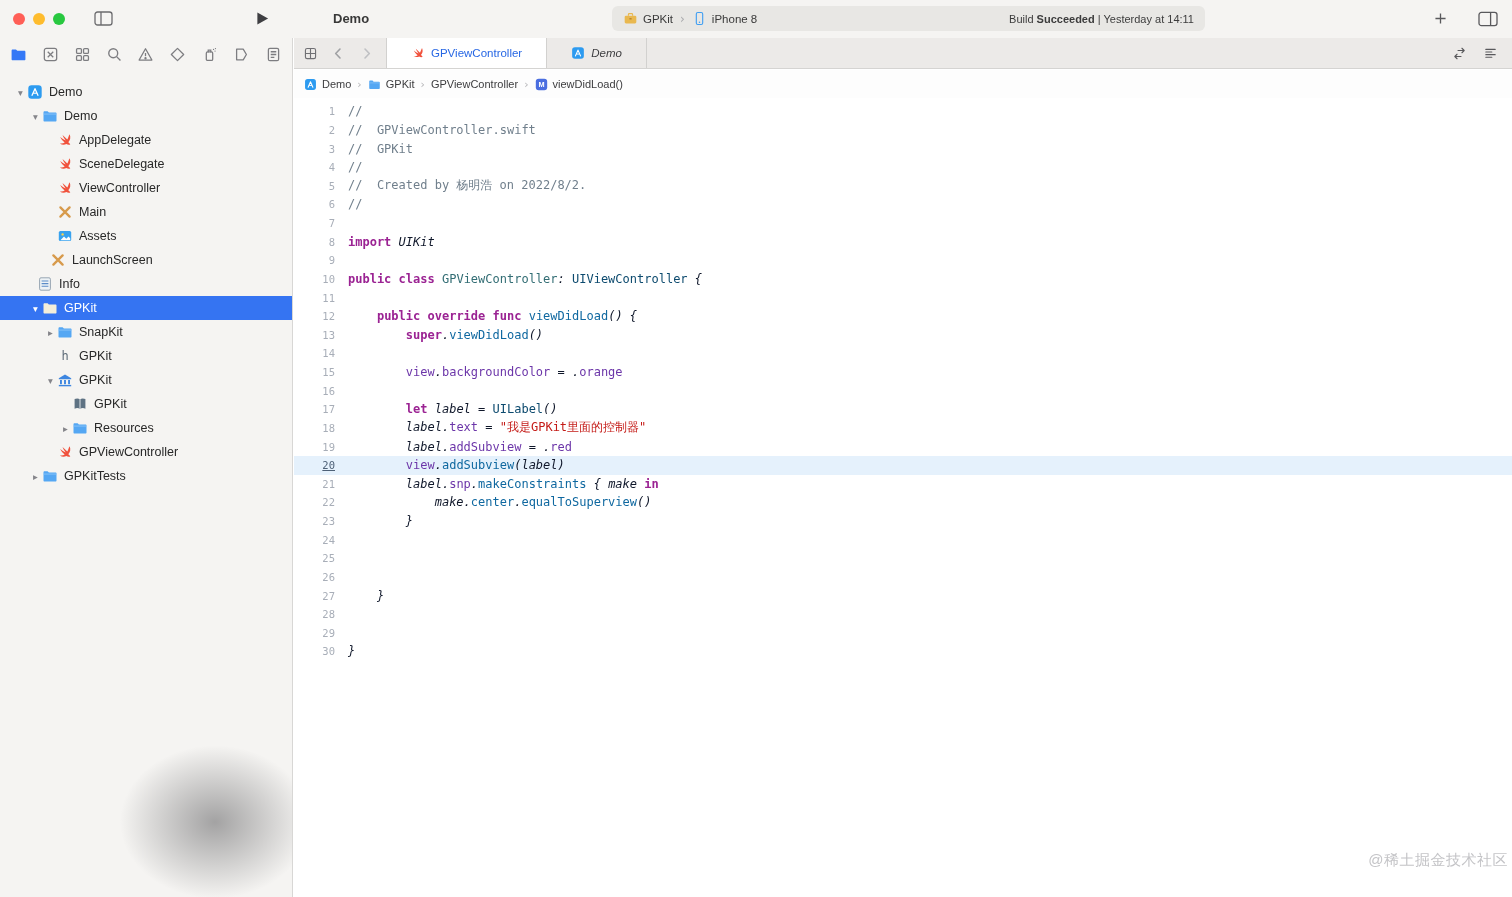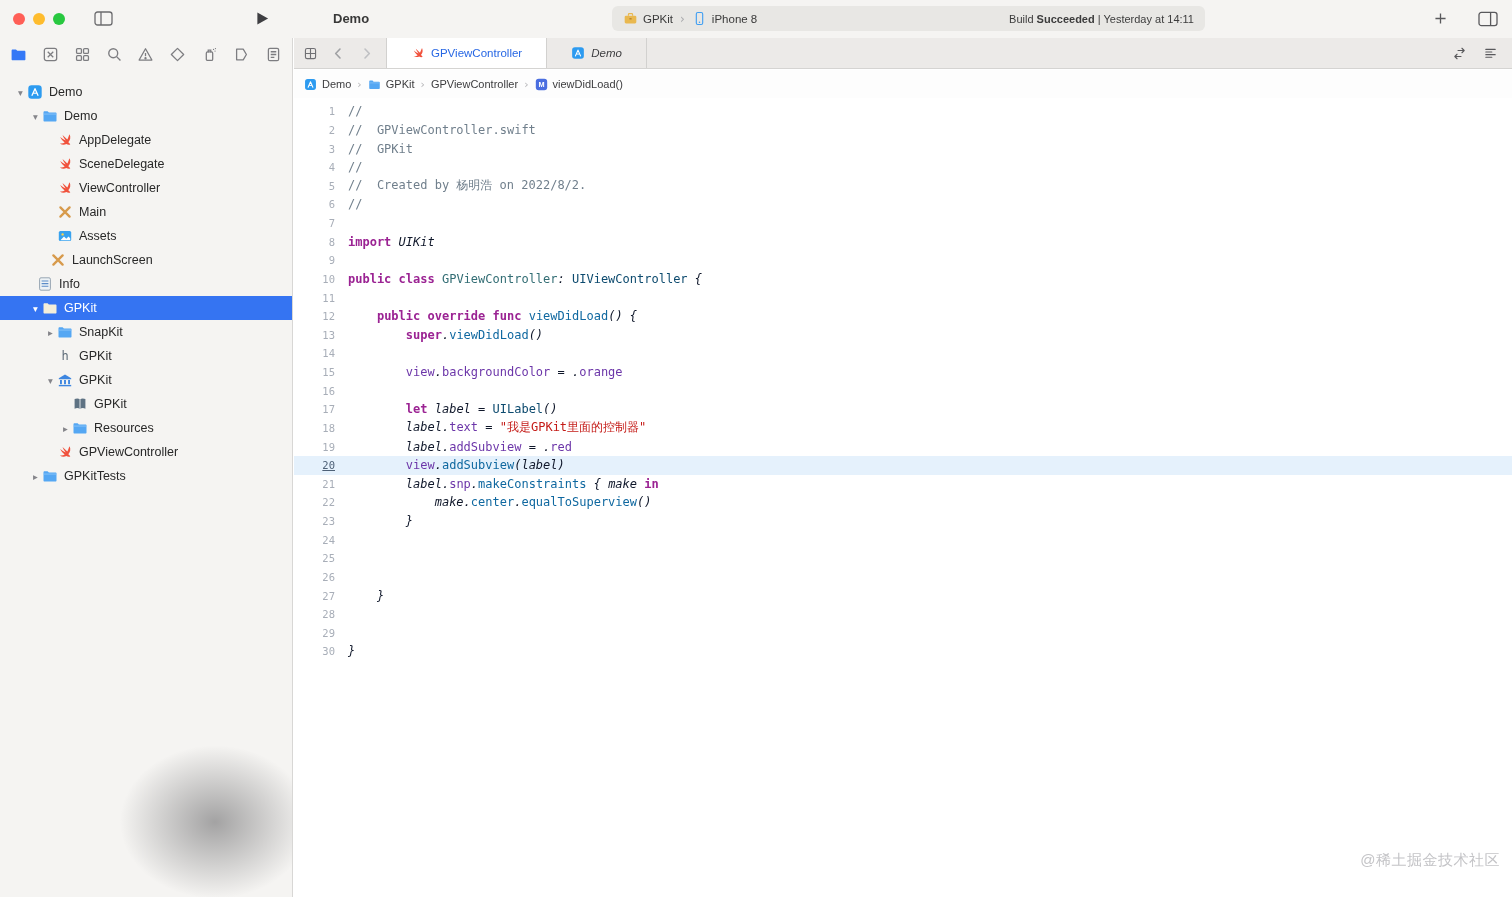--- a/index.html
+++ b/index.html
@@ -87,21 +87,21 @@
   .ct { padding-left:13px; font-size:12px; white-space:pre; color:#000; }
   .tok-kw { color:#9B2393; font-weight:700; }
   .tok-cmt { color:#707F8C; }
   .tok-st { color:#C41A16; }
   .tok-ty { color:#0c4a6e; }
   .tok-pt { color:#326D74; }
   .tok-fn { color:#0F68A0; }
   .tok-pr { color:#6C36A9; }
   .tok-pl { color:#0f172a;font-style:italic; }
 
-  .watermark { position:absolute; right:12px; top:851px; font-size:15px; color:#C4C4C7; letter-spacing:.5px; }
+  .watermark { position:absolute; right:4px; top:851px; font-size:15px; color:#C4C4C7; letter-spacing:.5px; }
 </style>
 </head>
 <body>
 
 <div class="titlebar">
   <div class="traffic">
     <span class="tl red"></span>
     <span class="tl yellow"></span>
     <span class="tl green"></span>
   </div>

